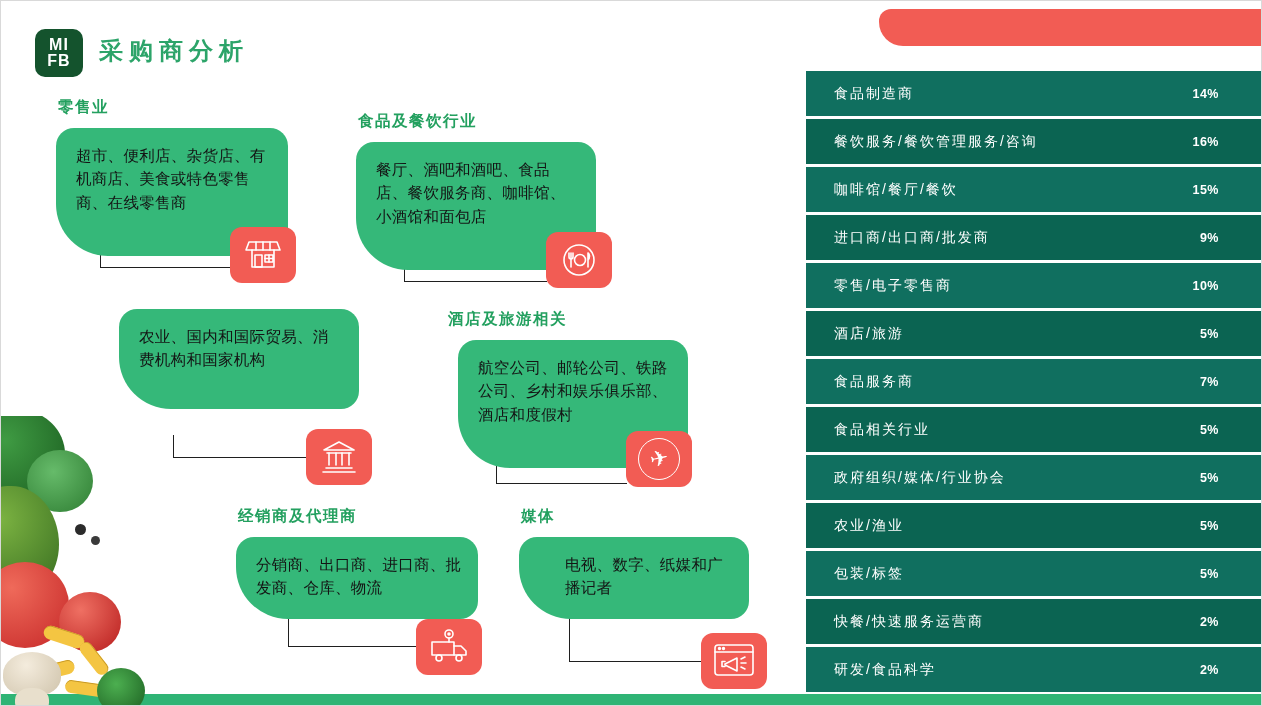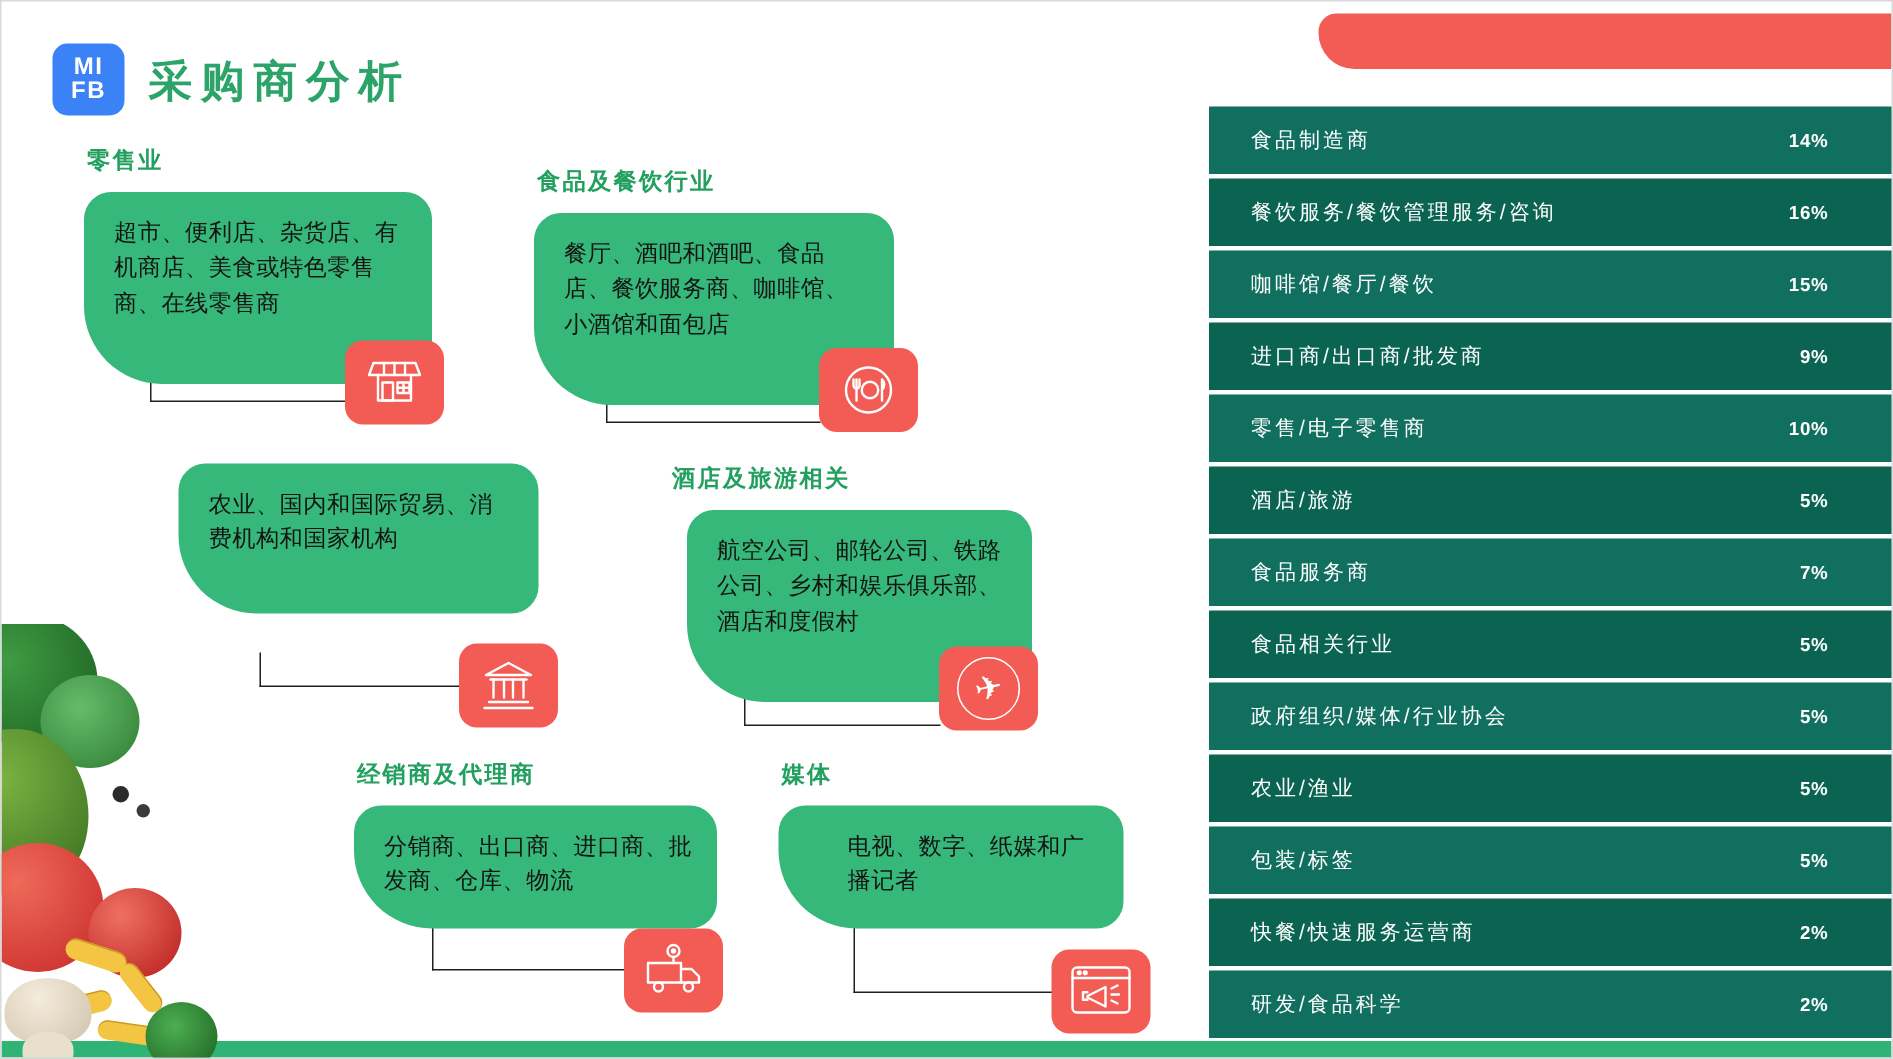--- a/index.html
+++ b/index.html
@@ -3,26 +3,26 @@
 <meta charset="utf-8">
 <style>
   html,body{margin:0;padding:0;background:#fff;}
   .slide{
     position:relative;width:1262px;height:706px;background:#ffffff;overflow:hidden;
     font-family:"Liberation Sans","DejaVu Sans",sans-serif;box-sizing:border-box;
     border:1px solid #d9d9d9;
   }
   
   .logo{
-    position:absolute;left:34px;top:28px;width:48px;height:48px;background:#3b82f6;
+    position:absolute;left:34px;top:28px;width:48px;height:48px;background:#14532d;
     border-radius:10px;color:#fff;display:flex;flex-direction:column;align-items:center;
     justify-content:center;font-weight:bold;font-size:16px;line-height:1.0;letter-spacing:1px;
   }
   .page-title{
-    position:absolute;left:98px;top:34px;margin:0;font-size:29px;font-weight:bold;
+    position:absolute;left:98px;top:34px;margin:0;font-size:24px;font-weight:bold;
     color:#2CA469;letter-spacing:6px;
   }
   .top-deco{
     position:absolute;left:878px;top:8px;right:0;height:37px;background:#F25C54;
     border-radius:12px 0 0 24px;
   }
   
   .cat{position:absolute;}
   .cat-title{
     margin:0 0 10px 2px;font-size:15.5px;font-weight:bold;color:#23A05F;letter-spacing:1.5px;

